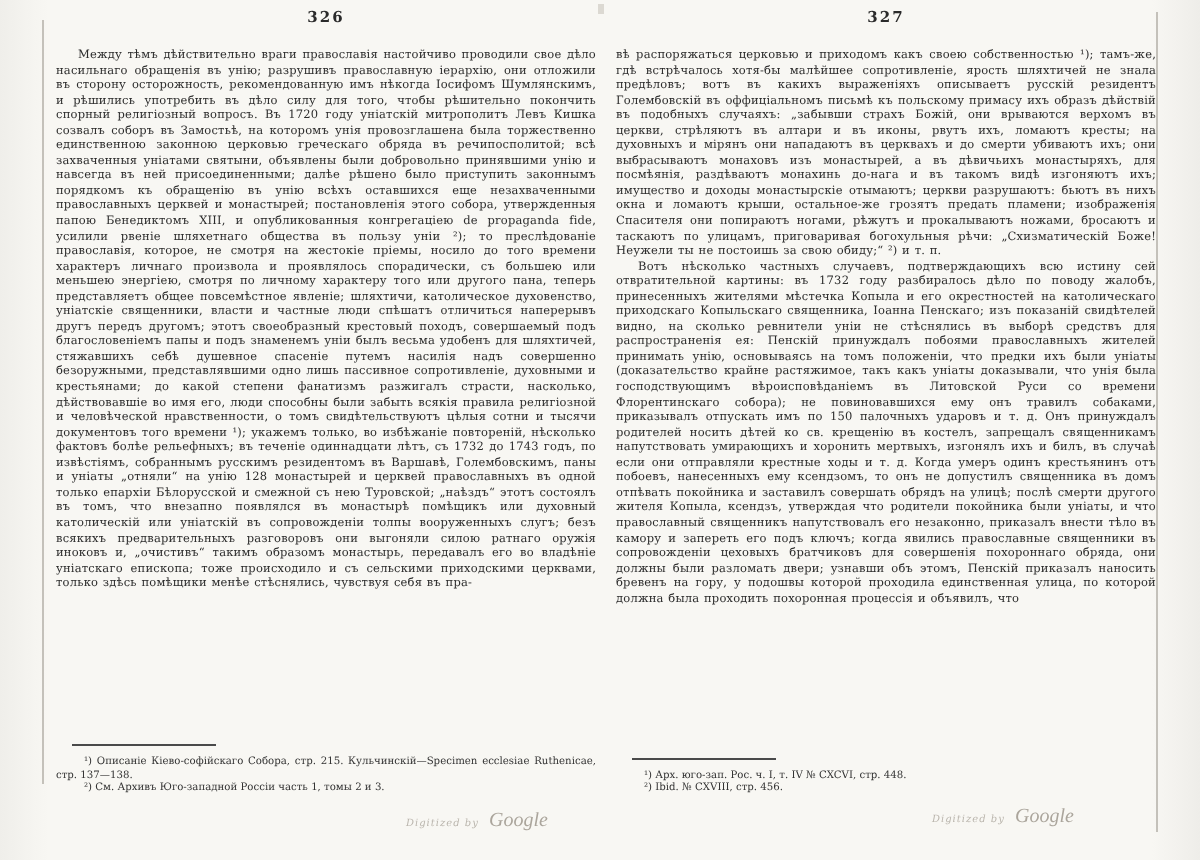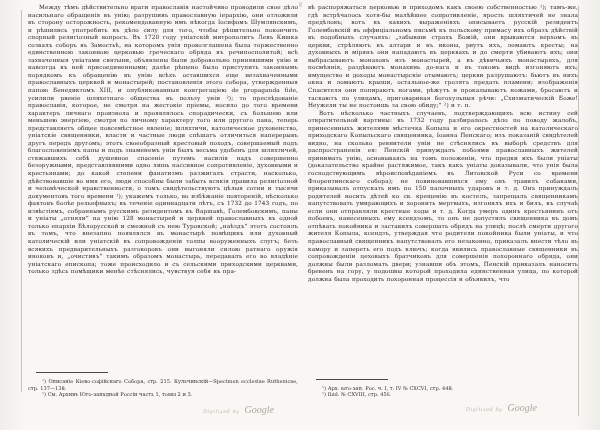--- a/index.html
+++ b/index.html
@@ -95,31 +95,33 @@
 <body>
 
 <div class="scan">
   <div class="top-smudge"></div>
   <div class="edge-line edge-left"></div>
   <div class="edge-line edge-right"></div>
 
   <div class="pages">
 
     <div class="page">
+      <div class="page-number">326</div>
       <div class="body-text">
         <p class="indent">Между тѣмъ дѣйствительно враги православія настойчиво проводили свое дѣло насильнаго обращенія въ унію; разрушивъ православную іерархію, они отложили въ сторону осторожность, рекомендованную имъ нѣкогда Іосифомъ Шумлянскимъ, и рѣшились употребить въ дѣло силу для того, чтобы рѣшительно покончить спорный религіозный вопросъ. Въ 1720 году уніатскій митрополитъ Левъ Кишка созвалъ соборъ въ Замостьѣ, на которомъ унія провозглашена была торжественно единственною законною церковью греческаго обряда въ речипосполитой; всѣ захваченныя уніатами святыни, объявлены были добровольно принявшими унію и навсегда въ ней присоединенными; далѣе рѣшено было приступить законнымъ порядкомъ къ обращенію въ унію всѣхъ оставшихся еще незахваченными православныхъ церквей и монастырей; постановленія этого собора, утвержденныя папою Бенедиктомъ XIII, и опубликованныя конгрегаціею de propaganda fide, усилили рвеніе шляхетнаго общества въ пользу уніи ²); то преслѣдованіе православія, которое, не смотря на жестокіе пріемы, носило до того времени характеръ личнаго произвола и проявлялось спорадически, съ большею или меньшею энергіею, смотря по личному характеру того или другого пана, теперь представляетъ общее повсемѣстное явленіе; шляхтичи, католическое духовенство, уніатскіе священники, власти и частные люди спѣшатъ отличиться наперерывъ другъ передъ другомъ; этотъ своеобразный крестовый походъ, совершаемый подъ благословеніемъ папы и подъ знаменемъ уніи былъ весьма удобенъ для шляхтичей, стяжавшихъ себѣ душевное спасеніе путемъ насилія надъ совершенно безоружными, представлявшими одно лишь пассивное сопротивленіе, духовными и крестьянами; до какой степени фанатизмъ разжигалъ страсти, насколько, дѣйствовавшіе во имя его, люди способны были забыть всякія правила религіозной и человѣческой нравственности, о томъ свидѣтельствуютъ цѣлыя сотни и тысячи документовъ того времени ¹); укажемъ только, во избѣжаніе повтореній, нѣсколько фактовъ болѣе рельефныхъ; въ теченіе одиннадцати лѣтъ, съ 1732 до 1743 годъ, по извѣстіямъ, собраннымъ русскимъ резидентомъ въ Варшавѣ, Голембовскимъ, паны и уніаты „отняли“ на унію 128 монастырей и церквей православныхъ въ одной только епархіи Бѣлорусской и смежной съ нею Туровской; „наѣздъ“ этотъ состоялъ въ томъ, что внезапно появлялся въ монастырѣ помѣщикъ или духовный католическій или уніатскій въ сопровожденіи толпы вооруженныхъ слугъ; безъ всякихъ предварительныхъ разговоровъ они выгоняли силою ратнаго оружія иноковъ и, „очистивъ“ такимъ образомъ монастырь, передавалъ его во владѣніе уніатскаго епископа; тоже происходило и съ сельскими приходскими церквами, только здѣсь помѣщики менѣе стѣснялись, чувствуя себя въ пра-</p>
       </div>
       <div class="footnotes-block">
         <div class="footnote-rule"></div>
         <p class="footnote">¹) Описаніе Кіево-софійскаго Собора, стр. 215. Кульчинскій—Specimen ecclesiae Ruthenicae, стр. 137—138.</p>
         <p class="footnote">²) См. Архивъ Юго-западной Россіи часть 1, томы 2 и 3.</p>
       </div>
     </div>
 
     <div class="page">
+      <div class="page-number">327</div>
       <div class="body-text">
         <p>вѣ распоряжаться церковью и приходомъ какъ своею собственностью ¹); тамъ-же, гдѣ встрѣчалось хотя-бы малѣйшее сопротивленіе, ярость шляхтичей не знала предѣловъ; вотъ въ какихъ выраженіяхъ описываетъ русскій резидентъ Голембовскій въ оффиціальномъ письмѣ къ польскому примасу ихъ образъ дѣйствій въ подобныхъ случаяхъ: „забывши страхъ Божій, они врываются верхомъ въ церкви, стрѣляютъ въ алтари и въ иконы, рвутъ ихъ, ломаютъ кресты; на духовныхъ и мірянъ они нападаютъ въ церквахъ и до смерти убиваютъ ихъ; они выбрасываютъ монаховъ изъ монастырей, а въ дѣвичьихъ монастыряхъ, для посмѣянія, раздѣваютъ монахинь до-нага и въ такомъ видѣ изгоняютъ ихъ; имущество и доходы монастырскіе отымаютъ; церкви разрушаютъ: бьютъ въ нихъ окна и ломаютъ крыши, остальное-же грозятъ предать пламени; изображенія Спасителя они попираютъ ногами, рѣжутъ и прокалываютъ ножами, бросаютъ и таскаютъ по улицамъ, приговаривая богохульныя рѣчи: „Схизматическій Боже! Неужели ты не постоишь за свою обиду;“ ²) и т. п.</p>
         <p class="indent">Вотъ нѣсколько частныхъ случаевъ, подтверждающихъ всю истину сей отвратительной картины: въ 1732 году разбиралось дѣло по поводу жалобъ, принесенныхъ жителями мѣстечка Копыла и его окрестностей на католическаго приходскаго Копыльскаго священника, Іоанна Пенскаго; изъ показаній свидѣтелей видно, на сколько ревнители уніи не стѣснялись въ выборѣ средствъ для распространенія ея: Пенскій принуждалъ побоями православныхъ жителей принимать унію, основываясь на томъ положеніи, что предки ихъ были уніаты (доказательство крайне растяжимое, такъ какъ уніаты доказывали, что унія была господствующимъ вѣроисповѣданіемъ въ Литовской Руси со времени Флорентинскаго собора); не повиновавшихся ему онъ травилъ собаками, приказывалъ отпускать имъ по 150 палочныхъ ударовъ и т. д. Онъ принуждалъ родителей носить дѣтей ко св. крещенію въ костелъ, запрещалъ священникамъ напутствовать умирающихъ и хоронить мертвыхъ, изгонялъ ихъ и билъ, въ случаѣ если они отправляли крестные ходы и т. д. Когда умеръ одинъ крестьянинъ отъ побоевъ, нанесенныхъ ему ксендзомъ, то онъ не допустилъ священника въ домъ отпѣвать покойника и заставилъ совершать обрядъ на улицѣ; послѣ смерти другого жителя Копыла, ксендзъ, утверждая что родители покойника были уніаты, и что православный священникъ напутствовалъ его незаконно, приказалъ внести тѣло въ камору и запереть его подъ ключъ; когда явились православные священники въ сопровожденіи цеховыхъ братчиковъ для совершенія похороннаго обряда, они должны были разломать двери; узнавши объ этомъ, Пенскій приказалъ наносить бревенъ на гору, у подошвы которой проходила единственная улица, по которой должна была проходить похоронная процессія и объявилъ, что</p>
       </div>
       <div class="footnotes-block">
         <div class="footnote-rule"></div>
         <p class="footnote">¹) Арх. юго-зап. Рос. ч. I, т. IV № CXCVI, стр. 448.</p>
         <p class="footnote">²) Ibid. № CXVIII, стр. 456.</p>
       </div>
     </div>

